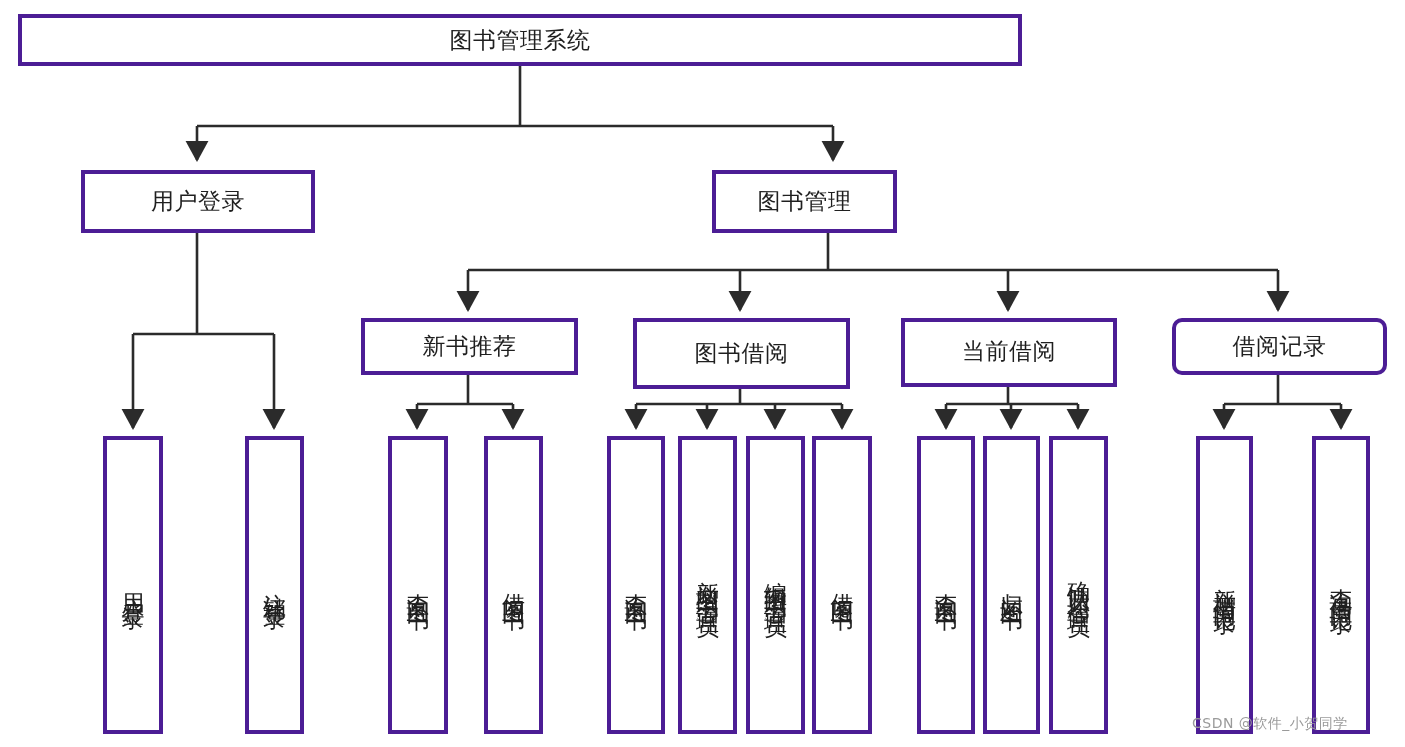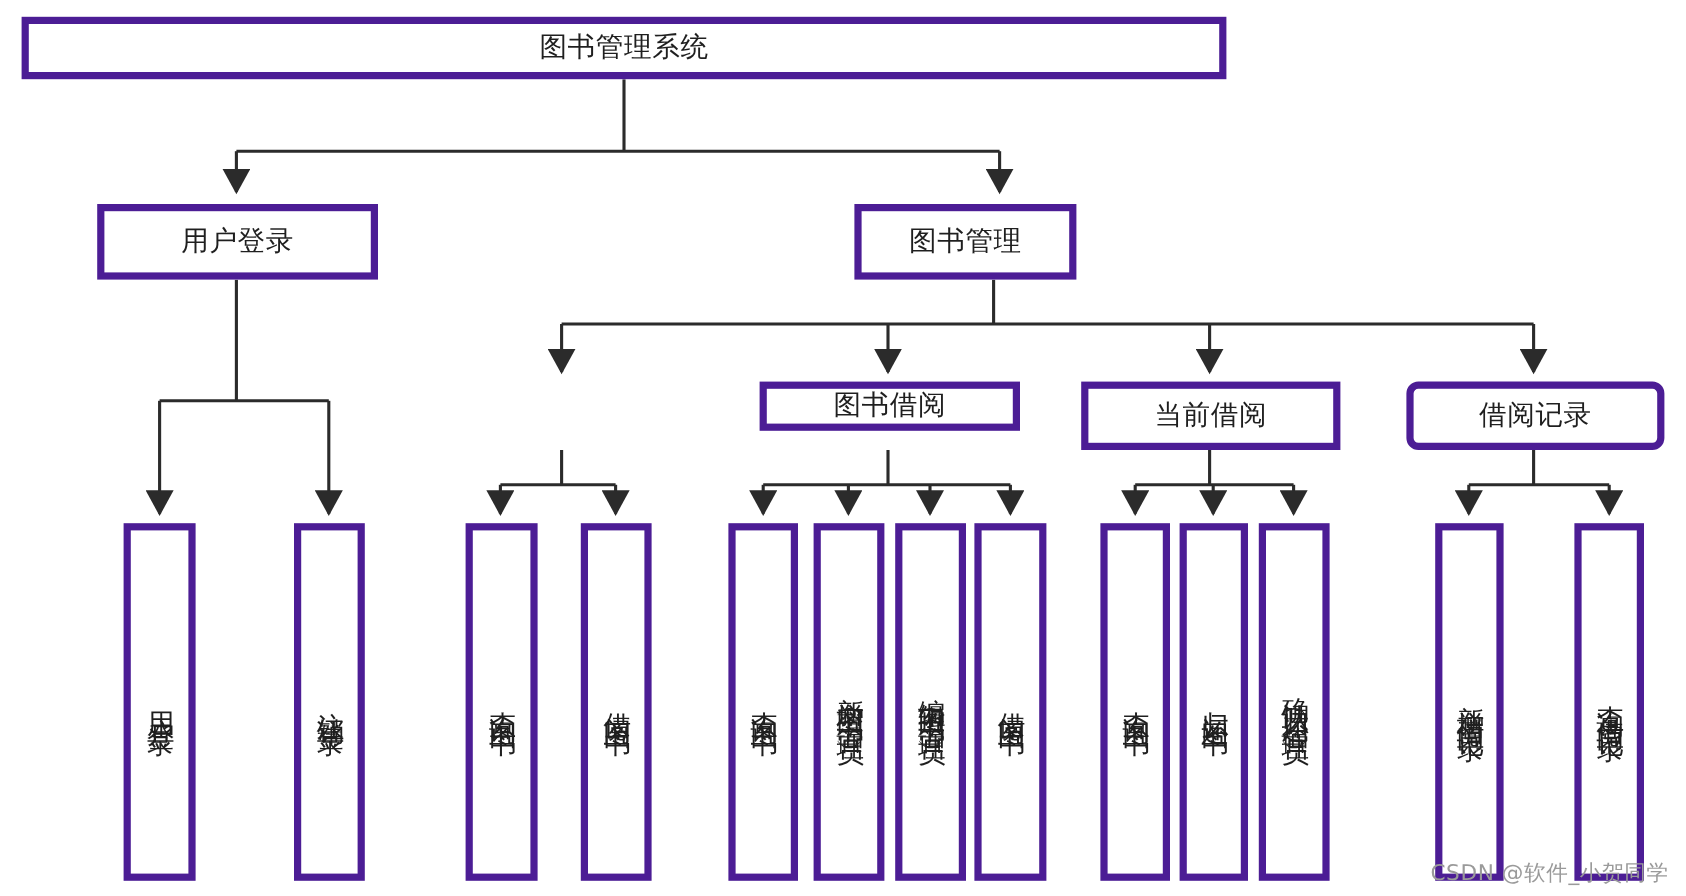--- a/index.html
+++ b/index.html
@@ -19,21 +19,21 @@
     position:absolute;
     left:0; top:0;
     width:1405px;
     height:747px;
     pointer-events:none;
   }
   .node{
     position:absolute;
     box-sizing:border-box;
     background:#ffffff;
-    border:6px solid #4c1d95;
+    border:4px solid #4c1d95;
     display:flex;
     align-items:center;
     justify-content:center;
     overflow:hidden;
   }
   .node .label{
     display:block;
     text-align:center;
     line-height:1.08;
     color:#1f1f1f;
@@ -55,21 +55,21 @@
   .node.vert .label{
     writing-mode:vertical-rl;
     text-orientation:upright;
     font-size:23px;
     letter-spacing:5px;
     line-height:1;
     max-height:100%;
   }
   .watermark{
     position:absolute;
-    font-size:18px;
+    font-size:14px;
     color:#9a9a9a;
     letter-spacing:0.5px;
     white-space:nowrap;
     font-family:"DejaVu Sans","Liberation Sans",sans-serif;
   }
 </style>
 </head>
 <body>
 
 <div id="canvas">
@@ -129,26 +129,29 @@
   </div>
 
   <div class="node horiz" style="left:81px; top:170px; width:234px; height:63px;">
     <span class="label">用户登录</span>
   </div>
 
   <div class="node horiz" style="left:712px; top:170px; width:185px; height:63px;">
     <span class="label">图书管理</span>
   </div>
 
-
-  <div class="node horiz" style="left:633px; top:318px; width:217px; height:41px;">
+  <div class="node horiz" style="left:361px; top:318px; width:217px; height:57px;">
+    <span class="label">新书推荐</span>
+  </div>
+
+  <div class="node horiz" style="left:633px; top:318px; width:217px; height:71px;">
     <span class="label">图书借阅</span>
   </div>
 
-  <div class="node horiz" style="left:901px; top:318px; width:216px; height:57px;font-family:Liberation Serif, serif;">
+  <div class="node horiz" style="left:901px; top:318px; width:216px; height:69px;font-family:Liberation Serif, serif;">
     <span class="label">当前借阅</span>
   </div>
 
   <div class="node horiz" style="left:1172px; top:318px; width:215px; height:57px;border-radius:10px;">
     <span class="label">借阅记录</span>
   </div>
 
   <div class="node vert" style="left:103px; top:436px; width:60px; height:298px;">
     <span class="label">用户登录</span>
   </div>

